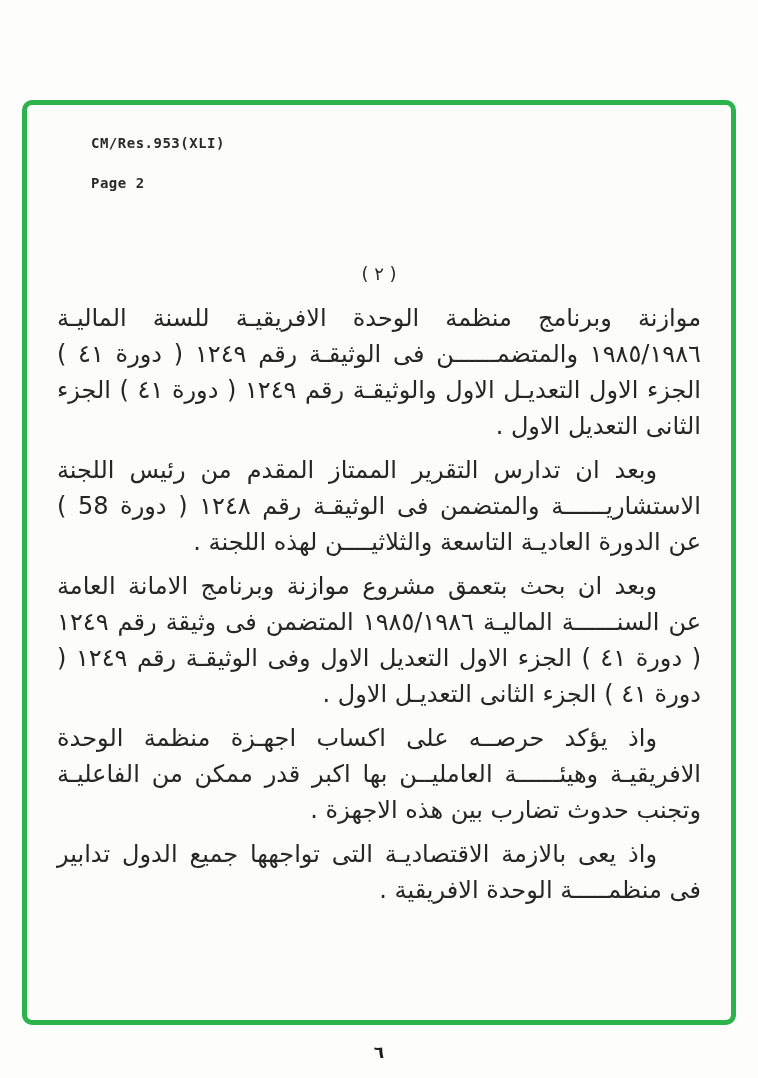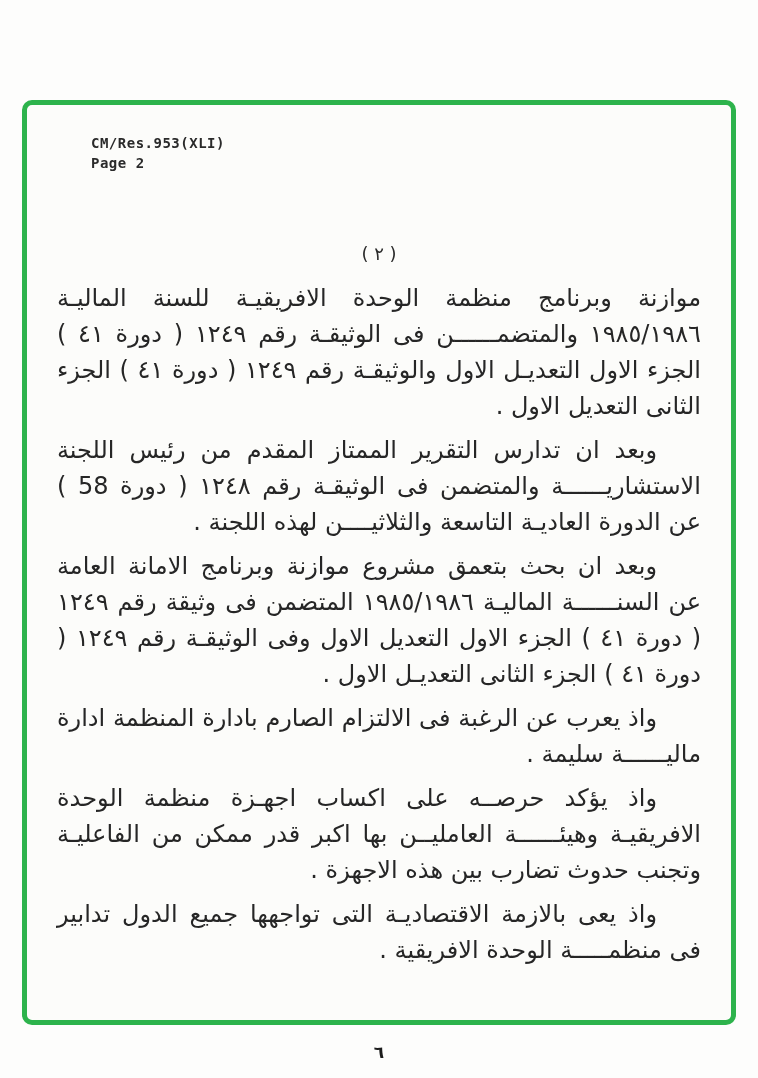--- a/index.html
+++ b/index.html
@@ -59,21 +59,21 @@
   .doc-ref {
     font-family: "DejaVu Sans Mono", "Liberation Mono", monospace;
     font-size: 14px;
     font-weight: bold;
     color: #2a2a2a;
     margin-left: 34px;
     direction: ltr;
     text-align: left;
   }
   .doc-ref .ref-line { letter-spacing: 0.5px; }
-  .doc-ref .ref-line + .ref-line { margin-top: 4px; }
+  .doc-ref .ref-line + .ref-line { margin-top: 24px; }
 
   .section-number {
     margin-top: 72px;
     text-align: center;
     direction: rtl;
     font-size: 18px;
     color: #2b2b2b;
   }
 
   .doc-body {
@@ -114,21 +114,20 @@
         <div class="ref-line">CM/Res.953(XLI)</div>
         <div class="ref-line">Page 2</div>
       </div>
 
       <div class="section-number">( ٢ )</div>
 
       <div class="doc-body">
           <p class="para">موازنة وبرنامج  منظمة الوحدة الافريقيـة للسنة الماليـة ١٩٨٥/١٩٨٦ والمتضمــــــن فى الوثيقـة رقم ١٢٤٩ ( دورة ٤١ ) الجزء الاول التعديـل الاول والوثيقـة رقم ١٢٤٩ ( دورة ٤١ ) الجزء الثانى التعديل الاول .</p>
           <p class="para indent">وبعد ان تدارس التقرير الممتاز المقدم من رئيس اللجنة الاستشاريــــــة والمتضمن فى الوثيقـة رقم ١٢٤٨ ( دورة 58 ) عن الدورة العاديـة التاسعة والثلاثيــــن لهذه اللجنة .</p>
           <p class="para indent">وبعد ان بحث بتعمق مشروع موازنة وبرنامج الامانة العامة عن السنــــــة الماليـة ١٩٨٥/١٩٨٦ المتضمن فى وثيقة رقم ١٢٤٩ ( دورة ٤١ ) الجزء الاول التعديل الاول وفى الوثيقـة رقم ١٢٤٩ ( دورة ٤١ ) الجزء الثانى التعديـل الاول .</p>
-          <p class="para indent">واذ يعرب عن الرغبة فى الالتزام الصارم بادارة المنظمة ادارة ماليــــــة سليمة .</p>
           <p class="para indent">واذ يؤكد حرصــه على اكساب اجهـزة منظمة الوحدة الافريقيـة وهيئــــــة العامليــن بها اكبر قدر ممكن من الفاعليـة وتجنب حدوث تضارب بين هذه الاجهزة .</p>
           <p class="para indent">واذ يعى بالازمة الاقتصاديـة التى تواجهها جميع الدول تدابير فى منظمـــــة الوحدة الافريقية .</p>
         </div>
 
     </div>
   </div>
 
   <footer class="page-footer">
     <span class="page-number">٦</span>
   </footer>

